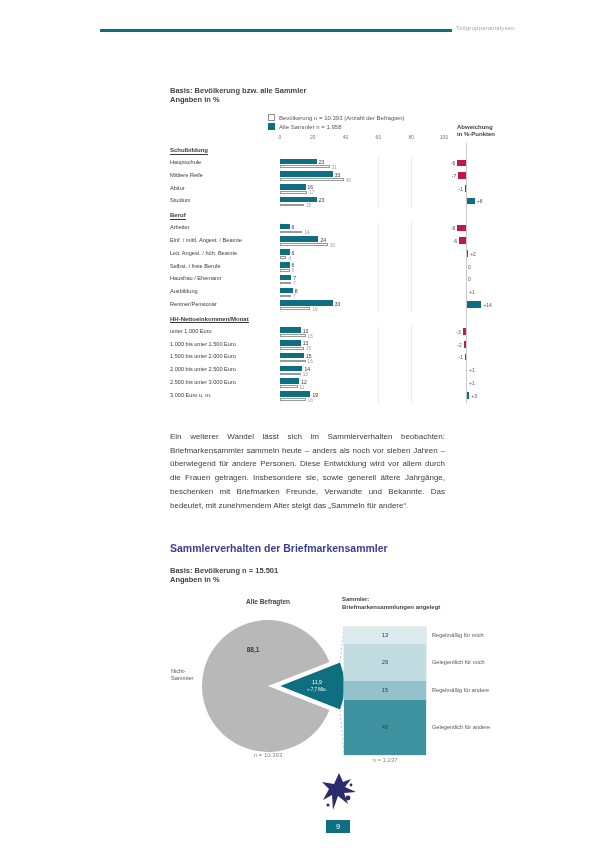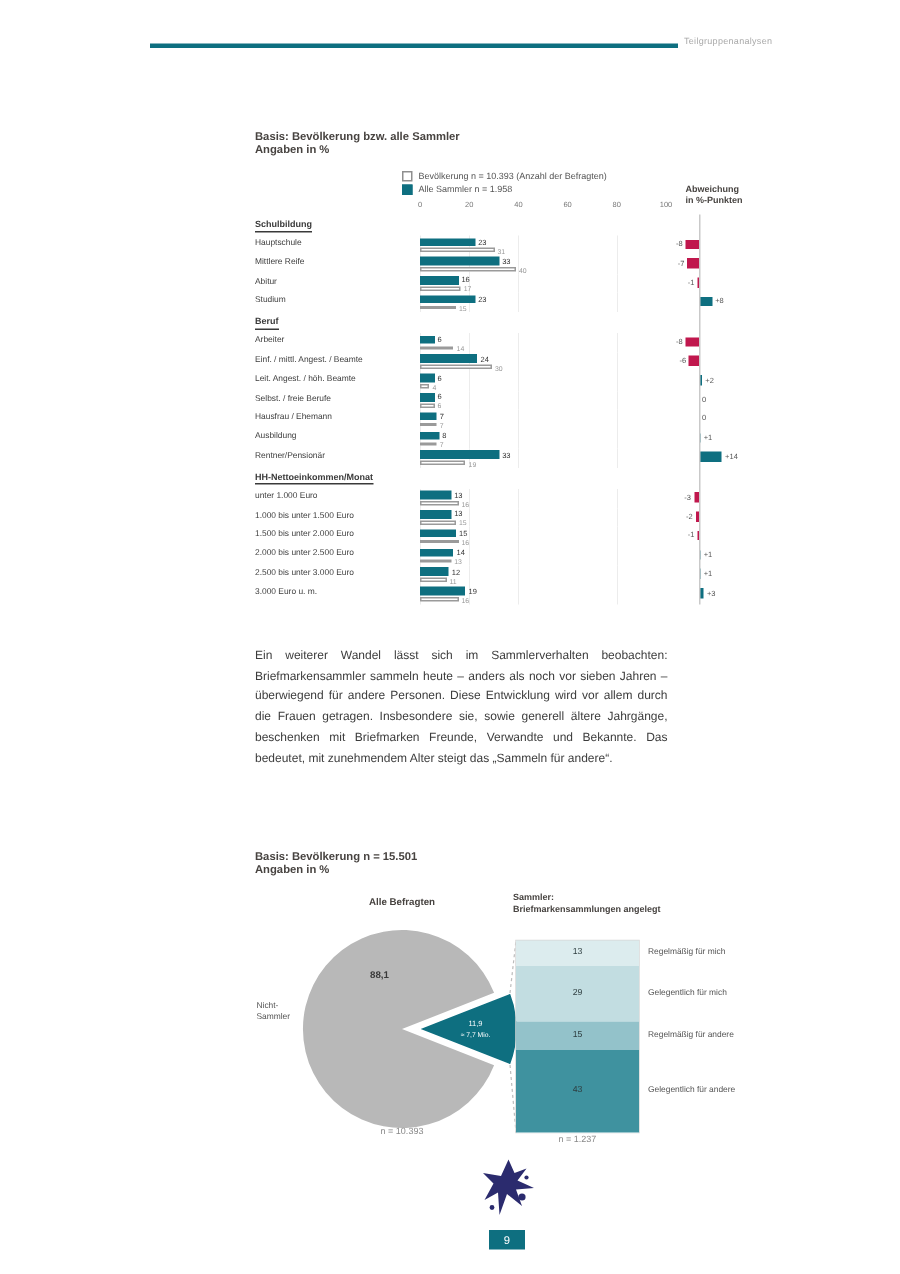--- a/index.html
+++ b/index.html
@@ -323,20 +323,21 @@
             <div class="dev-bar" style="width: 3.3px; left: 22px; background: rgb(14, 111, 128);"></div>
             <span class="dev-label" style="left: 27.3px;">+3</span>
           </div>
         </div>
       </div>
     <div id="zero-line"></div>
   </div>
 
   <div class="abs" id="body-text">Ein weiterer Wandel lässt sich im Sammlerverhalten beobachten: Briefmarkensammler sammeln heute – anders als noch vor sieben Jahren – überwiegend für andere Personen. Diese Entwicklung wird vor allem durch die Frauen getragen. Insbesondere sie, sowie generell ältere Jahrgänge, beschenken mit Briefmarken Freunde, Verwandte und Bekannte. Das bedeutet, mit zunehmendem Alter steigt das „Sammeln für andere“.</div>
 
+  <div class="abs" id="section-heading">Sammlerverhalten der Briefmarkensammler</div>
   <div class="abs" id="basis2">
     <div>Basis: Bevölkerung n = 15.501</div>
     <div>Angaben in %</div>
   </div>
 
   <div class="abs" id="pie-title">Alle Befragten</div>
   <div class="abs" id="nonsammler-label">Nicht-Sammler</div>
 
   <svg class="abs" style="left:176px;top:614px;" width="185" height="150" viewBox="0 0 185 150">
     <path fill="#b8b8b8" d="M92,72 L153.4,47.9 A66,66 0 1 0 153.4,96.1 Z"></path>

